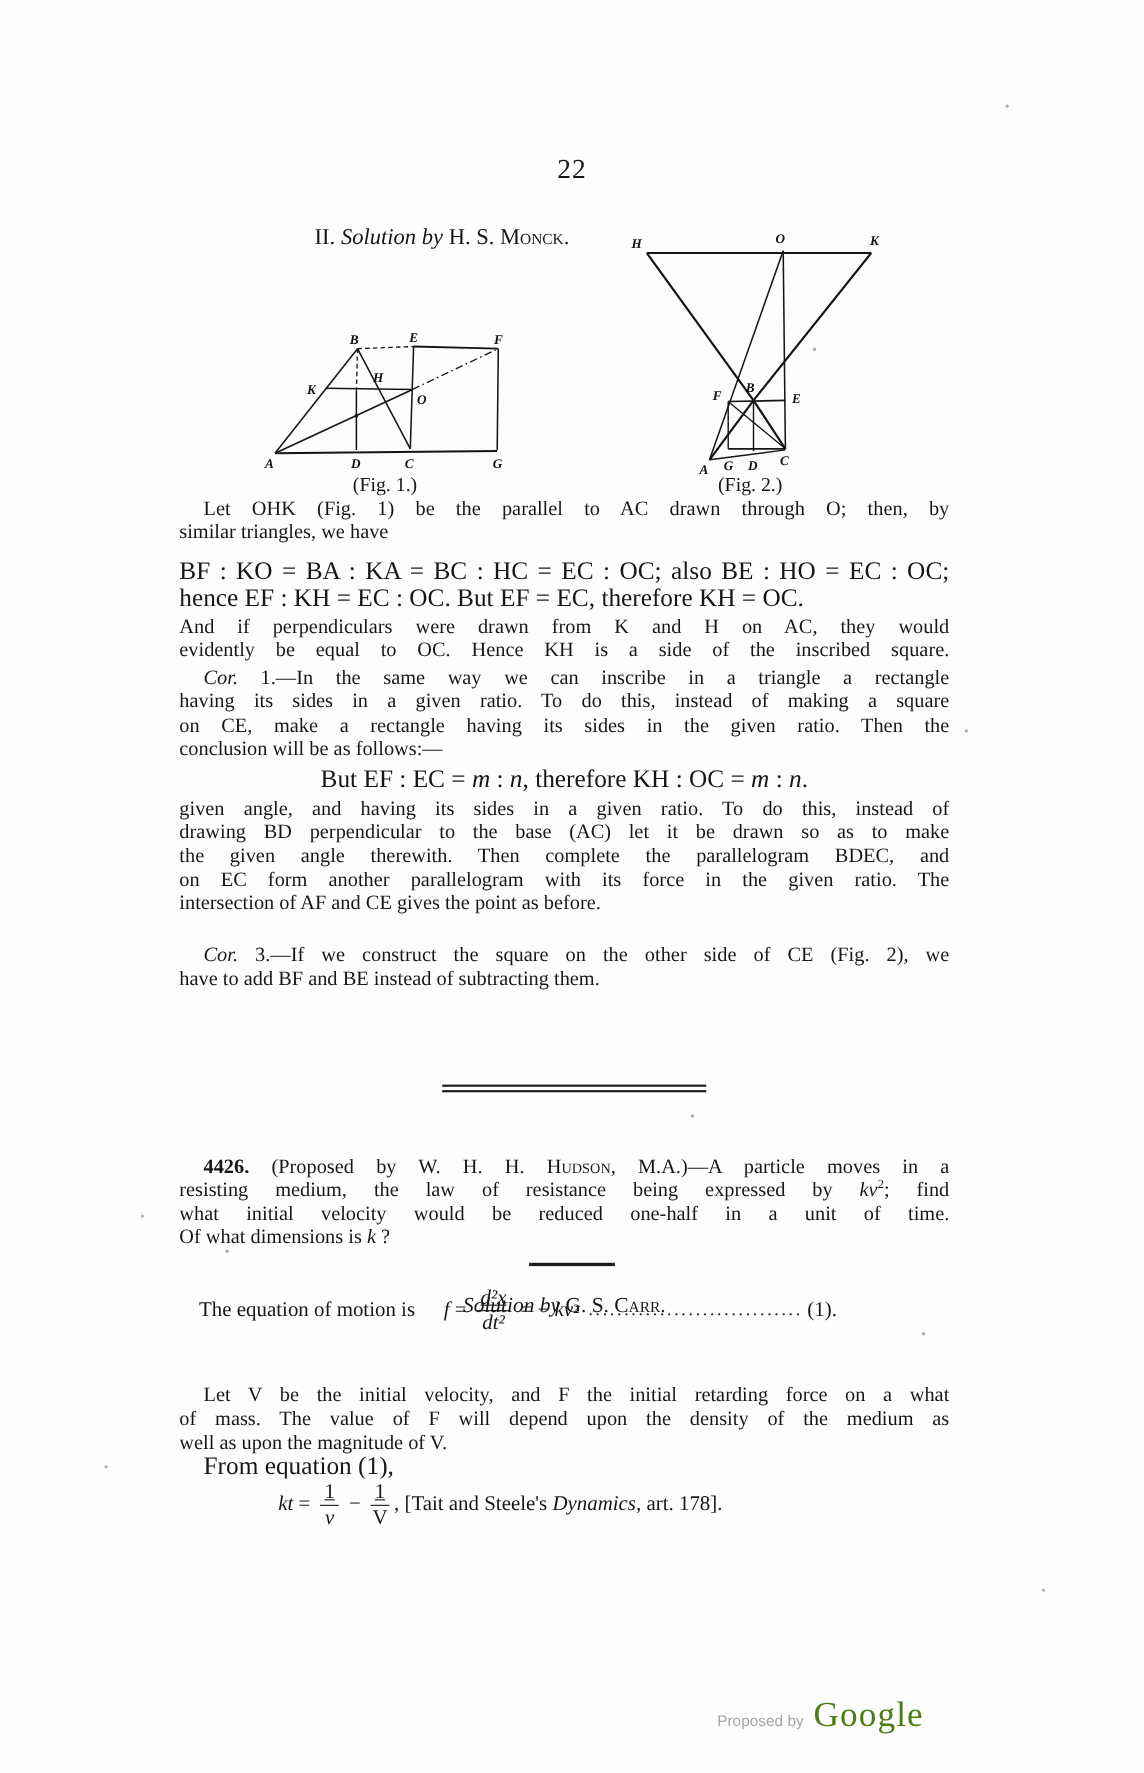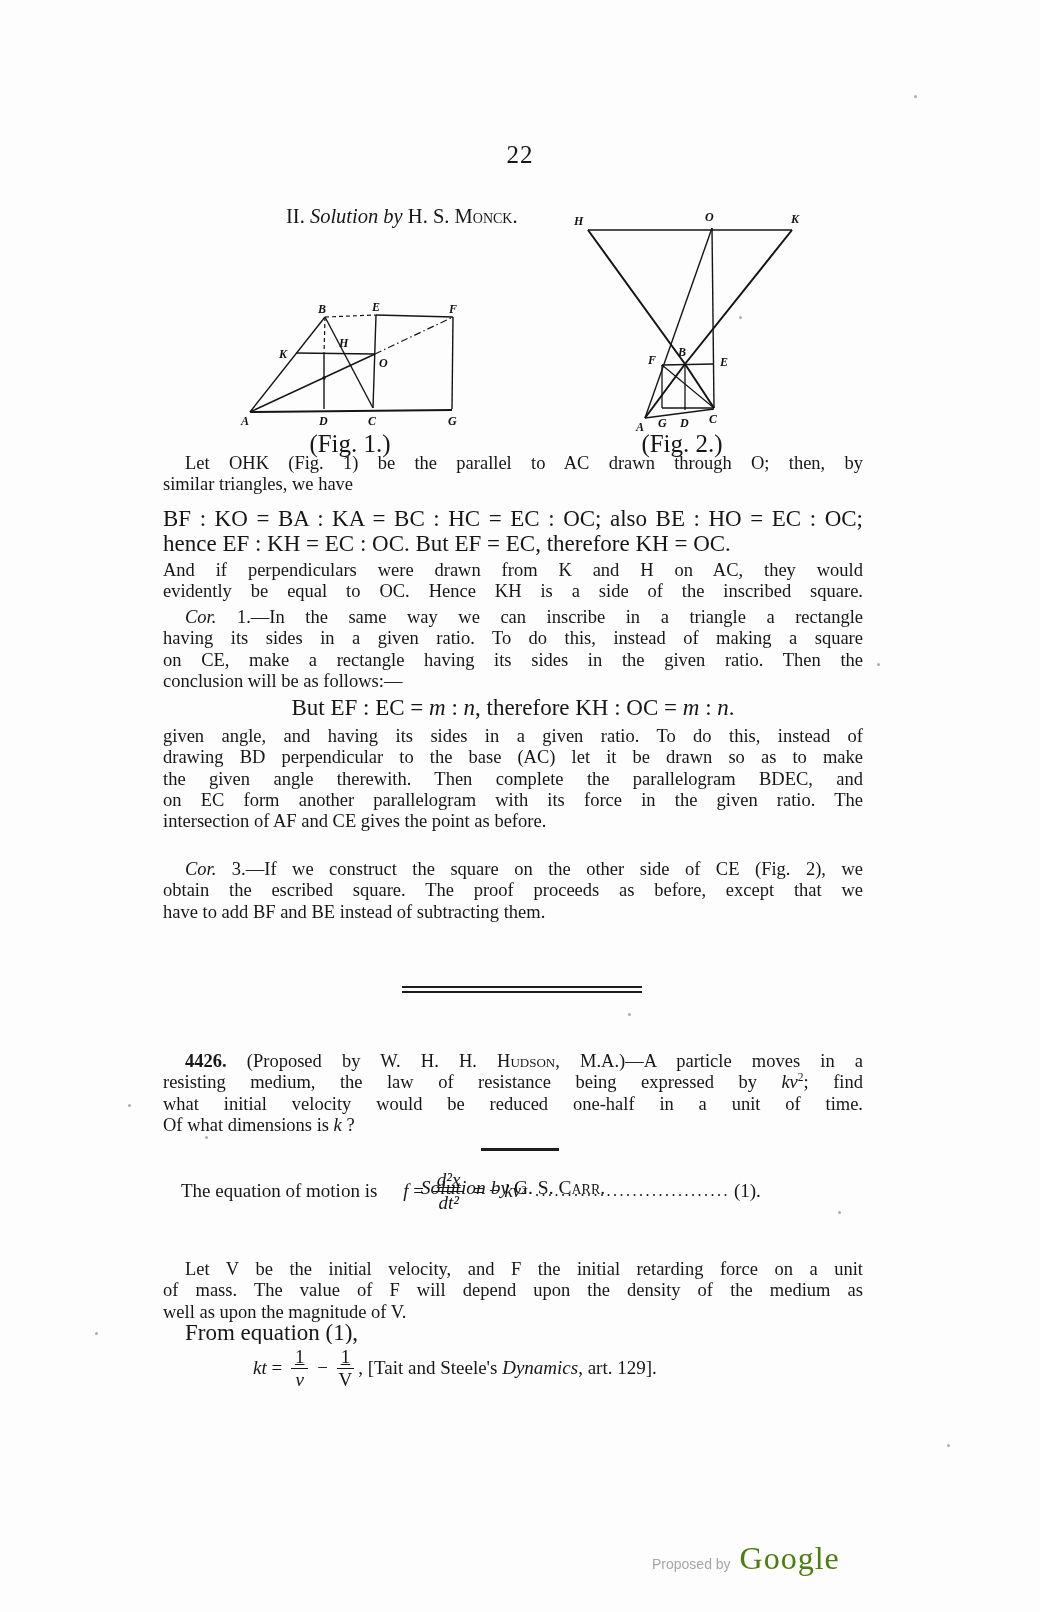--- a/index.html
+++ b/index.html
@@ -14,21 +14,21 @@
   .j{text-align:justify;text-align-last:justify;}
   .ind{text-indent:22px;}
   .ctr{text-align:center;text-align-last:center;}
   .it{font-style:italic;}
   .sc{font-variant:small-caps;}
   .bold{font-weight:bold;}
   sup{font-size:0.62em;vertical-align:super;line-height:0;}
   .pagenum{position:absolute;left:470px;width:100px;text-align:center;top:141px;
            font-size:25px;letter-spacing:1px;}
   .heading{position:absolute;left:286px;top:205px;font-size:20.5px;white-space:nowrap;}
-  .figcap{position:absolute;font-size:25px;text-align:center;}
+  .figcap{position:absolute;font-size:18px;text-align:center;}
   .rule-double{position:absolute;left:402px;top:986px;width:240px;}
   .rule-double div{height:2px;background:#1d1d1d;margin-bottom:3px;}
   .rule-short{position:absolute;left:481px;top:1148px;width:78px;height:2.5px;background:#1d1d1d;}
   .eqflex{position:absolute;display:flex;align-items:center;font-size:19px;white-space:pre;}
   .frac{display:inline-block;text-align:center;vertical-align:middle;margin:0 4px;line-height:1.05;}
   .frac .num{display:block;padding:0 4px 1px;border-bottom:1.6px solid #161616;text-decoration:underline;}
   .frac .den{display:block;padding-top:1px;}
   .leader{letter-spacing:2.5px;font-size:16px;margin:0 4px 0 8px;}
   .watermark{position:absolute;left:652px;top:1540px;display:flex;align-items:baseline;gap:9px;}
   .wm-pre{font-family:"Liberation Sans","DejaVu Sans",sans-serif;font-size:14px;color:#a6a6a6;}
@@ -123,21 +123,20 @@
 <div class="blk" style="top:726px">
   <div class="bl j">given angle, and having its sides in a given ratio.   To do this, instead of</div>
   <div class="bl j">drawing BD perpendicular to the base (AC) let it be drawn  so as to make</div>
   <div class="bl j">the given angle therewith.   Then complete the parallelogram BDEC, and</div>
   <div class="bl j">on EC form another parallelogram with its force in the given  ratio.   The</div>
   <div class="bl">intersection of AF and CE gives the point as before.</div>
 </div>
 
 <div class="blk" style="top:859px">
   <div class="bl j ind"><span class="it">Cor.</span><span> 3.—If we construct the square on the other side of CE (Fig. 2), we</span></div>
-  <div class="bl j">obtain the escribed square.   The proof  proceeds  as before, except that we</div>
   <div class="bl">have to add BF and BE instead of subtracting them.</div>
 </div>
 
 <div class="rule-double">
     <div></div>
     <div></div>
   </div>
 
 <div class="blk" style="top:1051px">
   <div class="bl j ind"><span class="bold">4426.</span><span>  (Proposed by W. H. H. </span><span class="sc">Hudson</span><span>, M.A.)—A particle moves in a</span></div>
@@ -156,33 +155,33 @@
   <span class="it">f</span>
   <span> = </span>
   <span class="frac"><span class="num it">d²x</span><span class="den it">dt²</span></span>
   <span> = − </span>
   <span class="it">kv</span><sup>2</sup>
   <span class="leader">..............................</span>
   <span>(1).</span>
 </div>
 
 <div class="blk" style="top:1259px">
-  <div class="bl j ind">Let V be the initial velocity, and F the initial retarding  force on a unit</div>
+  <div class="bl j ind">Let V be the initial velocity, and F the initial retarding  force on a what</div>
   <div class="bl j">of mass.   The value of F will depend upon the density  of  the  medium as</div>
   <div class="bl">well as upon the magnitude of V.</div>
 </div>
 <div class="line ind" style="top:1322px">From equation (1),</div>
 
 <div class="eqflex" style="left:253px;top:1344px;height:48px">
   <span class="it">kt</span>
   <span> = </span>
   <span class="frac"><span class="num">1</span><span class="den it">v</span></span>
   <span> − </span>
   <span class="frac"><span class="num">1</span><span class="den">V</span></span>
-  <span>, [Tait and Steele's </span><span class="it">Dynamics</span><span>, art. 129].</span>
+  <span>, [Tait and Steele's </span><span class="it">Dynamics</span><span>, art. 178].</span>
 </div>
 
 <div class="speck" style="left:914px;top:95px"></div>
 <div class="speck" style="left:739px;top:316px"></div>
 <div class="speck" style="left:877px;top:663px"></div>
 <div class="speck" style="left:628px;top:1013px"></div>
 <div class="speck" style="left:838px;top:1211px"></div>
 <div class="speck" style="left:128px;top:1104px"></div>
 <div class="speck" style="left:95px;top:1332px"></div>
 <div class="speck" style="left:947px;top:1444px"></div>

